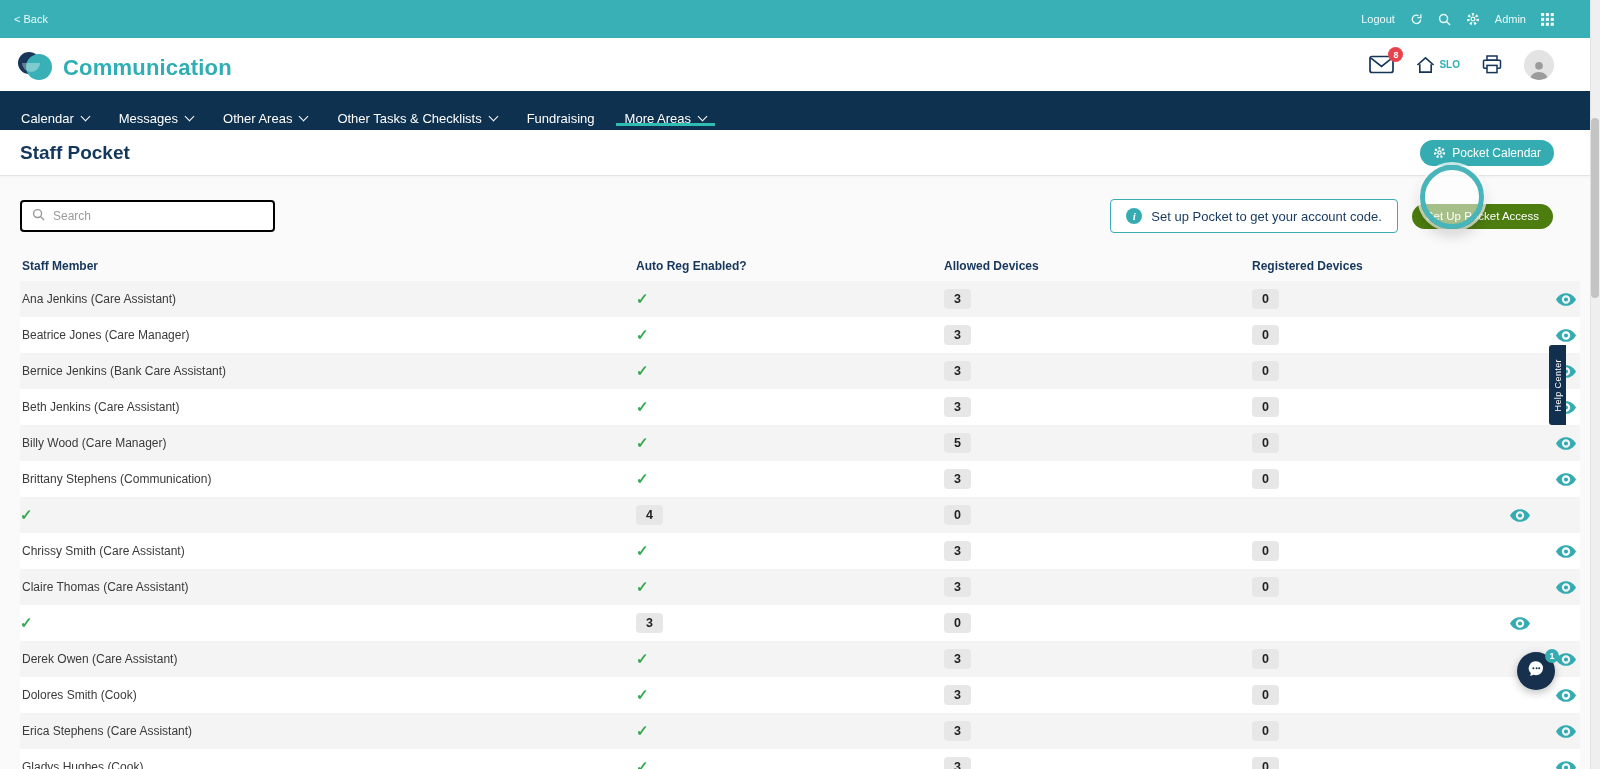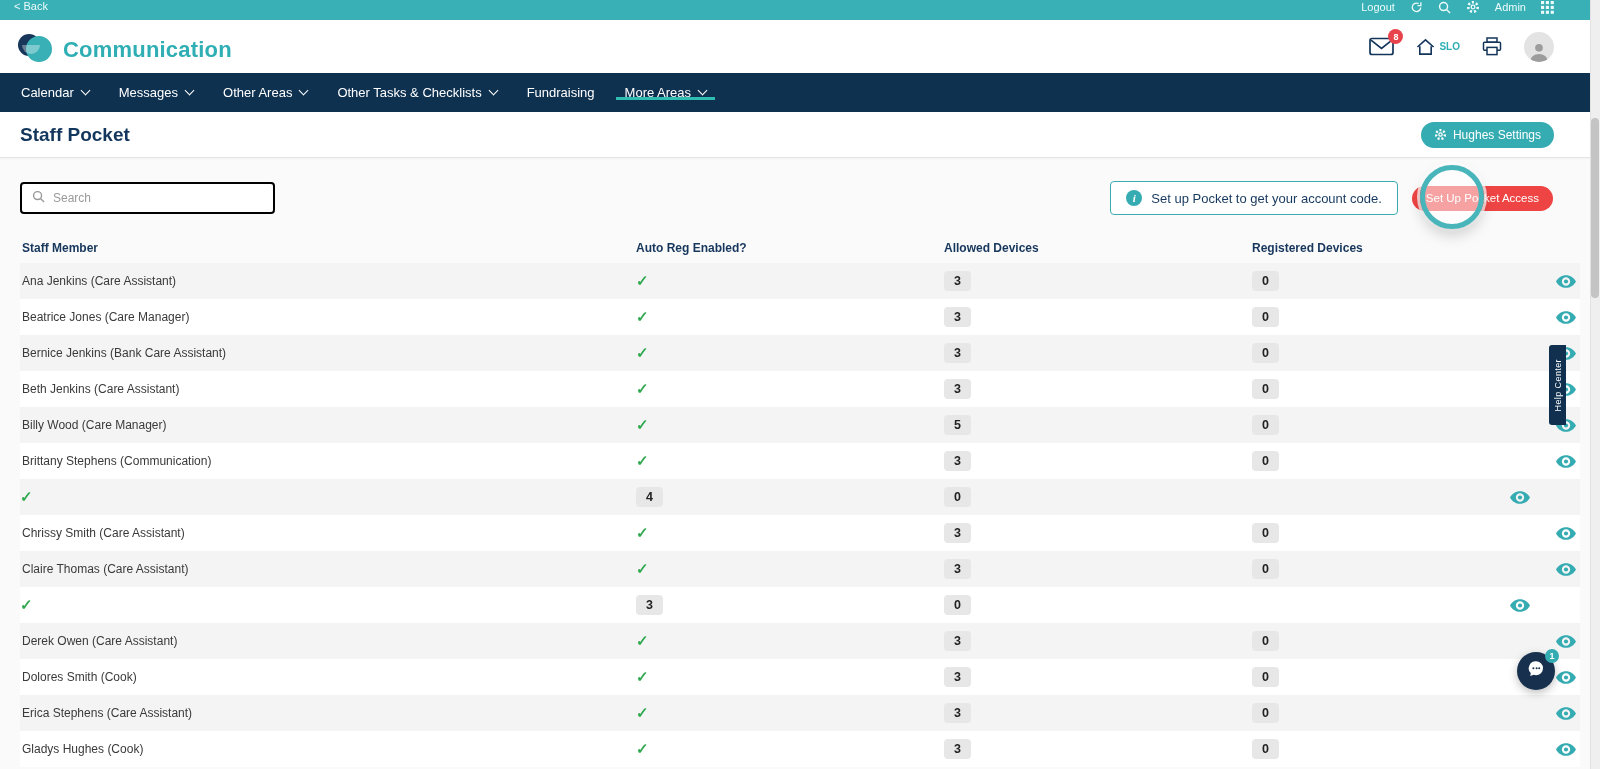--- a/index.html
+++ b/index.html
@@ -1,20 +1,20 @@
 <!DOCTYPE html>
 <html><head>
 <meta charset="utf-8">
 <style>
   *{box-sizing:border-box;margin:0;padding:0}
   html,body{width:1600px;height:769px;overflow:hidden;background:#fafafa;
     font-family:"Liberation Sans",sans-serif;color:#333;position:relative}
 
   
-  .topbar{height:20px;background:#39b0b5;color:#ecfbfb;display:flex;align-items:flex-start;
+  .topbar{height:38px;background:#39b0b5;color:#ecfbfb;display:flex;align-items:center;
     justify-content:space-between;padding:0 46px 0 14px;font-size:11px}
   .topbar .tleft,.topbar .tright{display:flex;align-items:center;gap:15px}
   .topbar svg{display:block;color:#ecfbfb}
   .tlink{cursor:pointer}
 
   
   .header{height:53px;background:#fff;display:flex;align-items:center;justify-content:space-between;
     padding:0 46px 0 18px}
   .brand{display:flex;align-items:flex-end;gap:9px}
   .logo{position:relative;width:36px;height:32px}
@@ -23,21 +23,21 @@
   .logo .c-cut{position:absolute;left:4px;top:14px;width:18px;height:9px;border-radius:0 0 12px 12px;background:#fff;opacity:.35}
   .brand-name{font-size:22px;font-weight:700;color:#2fafb4;letter-spacing:.2px}
   .hicons{display:flex;align-items:center;gap:22px}
   .hic{position:relative;display:flex;align-items:center;gap:4px;cursor:pointer}
   .mail-badge{position:absolute;top:-8px;right:-9px;min-width:15px;height:15px;border-radius:8px;
     background:#e8434c;color:#fff;font-size:9px;font-weight:700;display:flex;align-items:center;justify-content:center;padding:0 3px}
   .site-label{font-size:10px;font-weight:700;color:#2fafb4}
   .avatar{width:30px;height:30px;border-radius:50%;background:#e3e3e3;display:flex;align-items:flex-end;justify-content:center;overflow:hidden}
 
   
-  .nav{height:39px;background:#0e3150;display:flex;align-items:center;padding:4px 6px}
+  .nav{height:39px;background:#0e3150;display:flex;align-items:flex-end;padding:4px 6px}
   .nav-item{position:relative;display:flex;align-items:center;padding:0 15px;color:#fff;font-size:13px;cursor:pointer;gap:8px}
   .nav-item.active::after{content:"";position:absolute;left:6px;right:6px;bottom:0;height:3px;background:#2fbdb2}
   .chev{width:7px;height:7px;border-right:1.6px solid #fff;border-bottom:1.6px solid #fff;
     transform:rotate(45deg);margin-top:-4px;display:inline-block}
 
   
   .titlebar{height:46px;background:#fff;border-bottom:1px solid #e4e4e4;display:flex;align-items:center;
     justify-content:space-between;padding:0 46px 0 20px;box-shadow:0 1px 2px rgba(0,0,0,.04)}
   .page-title{font-size:19px;font-weight:700;color:#13365c}
   .btn-teal{display:flex;align-items:center;gap:6px;background:#35acb2;color:#fff;border:none;
@@ -49,21 +49,21 @@
   .search-box{display:flex;align-items:center;gap:8px;width:255px;height:32px;background:#fff;
     border:2px solid #000000;border-radius:4px;padding:0 10px;color:#999}
   .search-box input{border:none;outline:none;font-size:12px;width:100%;font-family:inherit;color:#444;background:transparent}
   .search-box input::placeholder{color:#9a9a9a}
   .tool-right{display:flex;align-items:center;gap:14px}
   .info-banner{display:flex;align-items:center;gap:9px;height:34px;background:#fff;border:1.5px solid #3aacb1;
     border-radius:4px;padding:0 15px}
   .info-ic{width:16px;height:16px;border-radius:50%;background:#35acb2;color:#fff;font-size:11px;font-weight:700;
     display:flex;align-items:center;justify-content:center;font-family:"Liberation Serif",serif;font-style:italic}
   .info-text{font-size:13px;font-weight:400;color:#17395e}
-  .btn-setup{background:#ef4444;color:#fff;border:none;height:25px;padding:0 14px;border-radius:13px;
+  .btn-setup{background:#4d7c0f;color:#fff;border:none;height:25px;padding:0 14px;border-radius:13px;
     font-size:11.5px;cursor:pointer;font-family:inherit;position:relative;z-index:1;white-space:nowrap}
   .spotlight{position:absolute;left:1420px;top:165px;width:64px;height:64px;border-radius:50%;
     border:5px solid #48b5ba;background:rgba(255,255,255,.5);z-index:4;
     box-shadow:0 7px 14px rgba(0,0,0,.16),0 0 0 3px rgba(255,255,255,.75)}
 
   
   .table{margin:18px 20px 8px 20px}
   .thead,.trow{display:grid;grid-template-columns:616px 308px 308px 1fr 46px;align-items:center}
   .thead{height:30px;font-size:12px;font-weight:700;color:#16365c}
   .trow{height:36px;font-size:12px;color:#3a3a3a;background:#fff}
@@ -199,21 +199,21 @@
     </div>
   </div>
 
 <div class="titlebar">
   <span class="page-title">Staff Pocket</span>
   <button class="btn-teal">
     <svg width="13" height="13" viewBox="0 0 16 16">
         <circle cx="8" cy="8" r="5.4" fill="none" stroke="currentColor" stroke-width="3" stroke-dasharray="2.4 2.3"></circle>
         <circle cx="8" cy="8" r="2.1" fill="none" stroke="currentColor" stroke-width="1.5"></circle>
       </svg>
-    <span>Hughes Settings</span>
+    <span>Pocket Calendar</span>
   </button>
 </div>
 
 <div class="toolbar">
   <div class="search-box">
     <span>
       <svg width="13" height="13" viewBox="0 0 14 14">
           <circle cx="6" cy="6" r="4.3" fill="none" stroke="#999" stroke-width="1.5"></circle>
           <line x1="9.4" y1="9.4" x2="13" y2="13" stroke="#999" stroke-width="1.5"></line>
         </svg>

